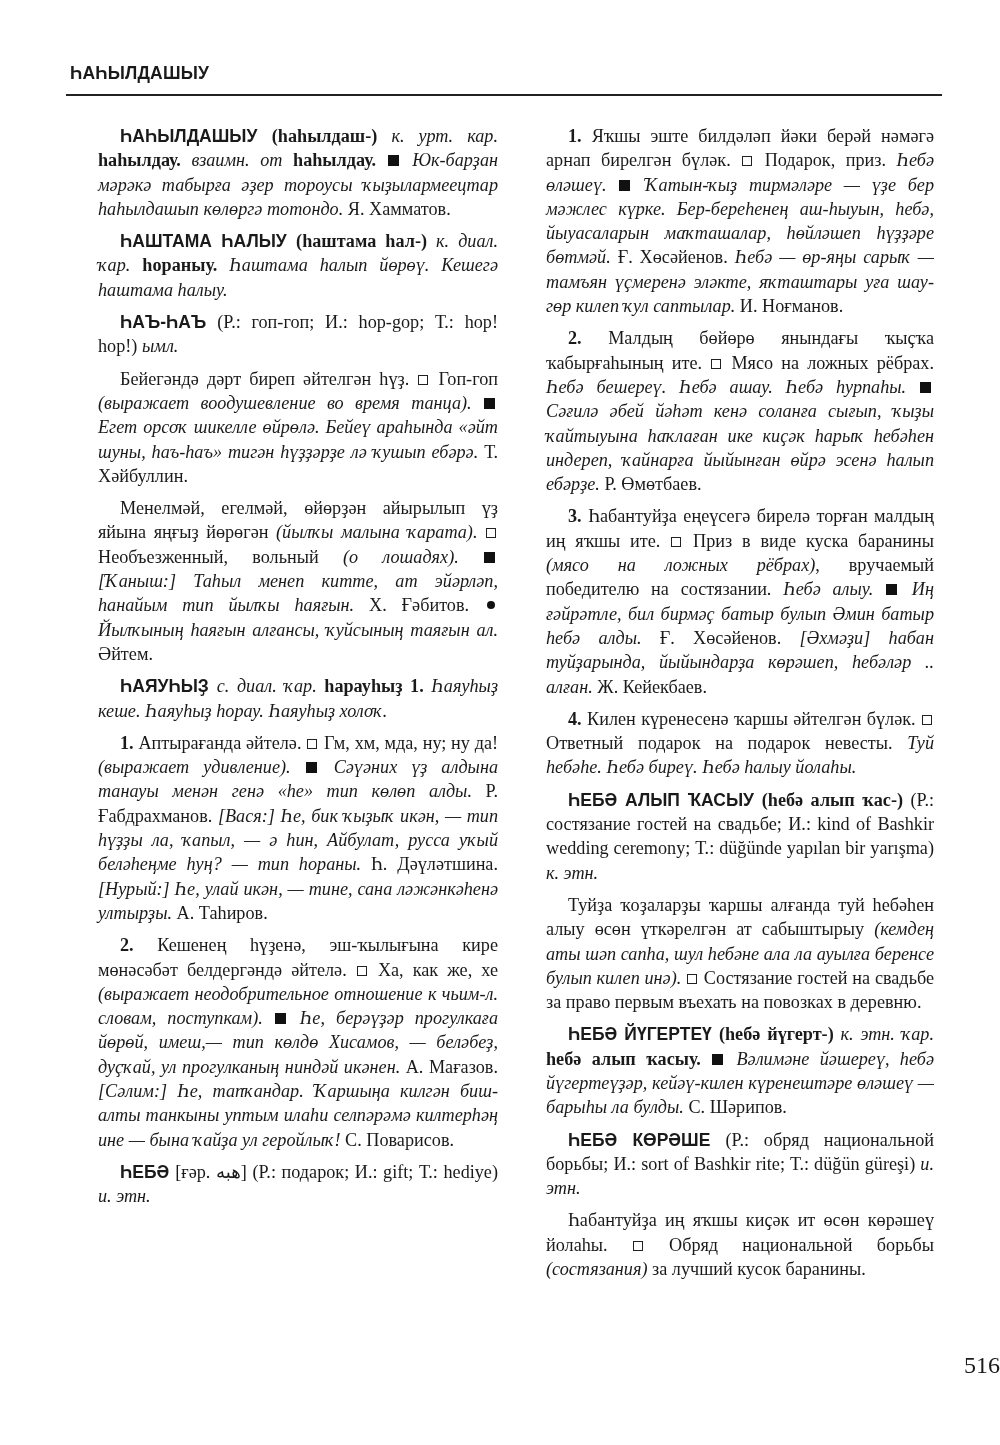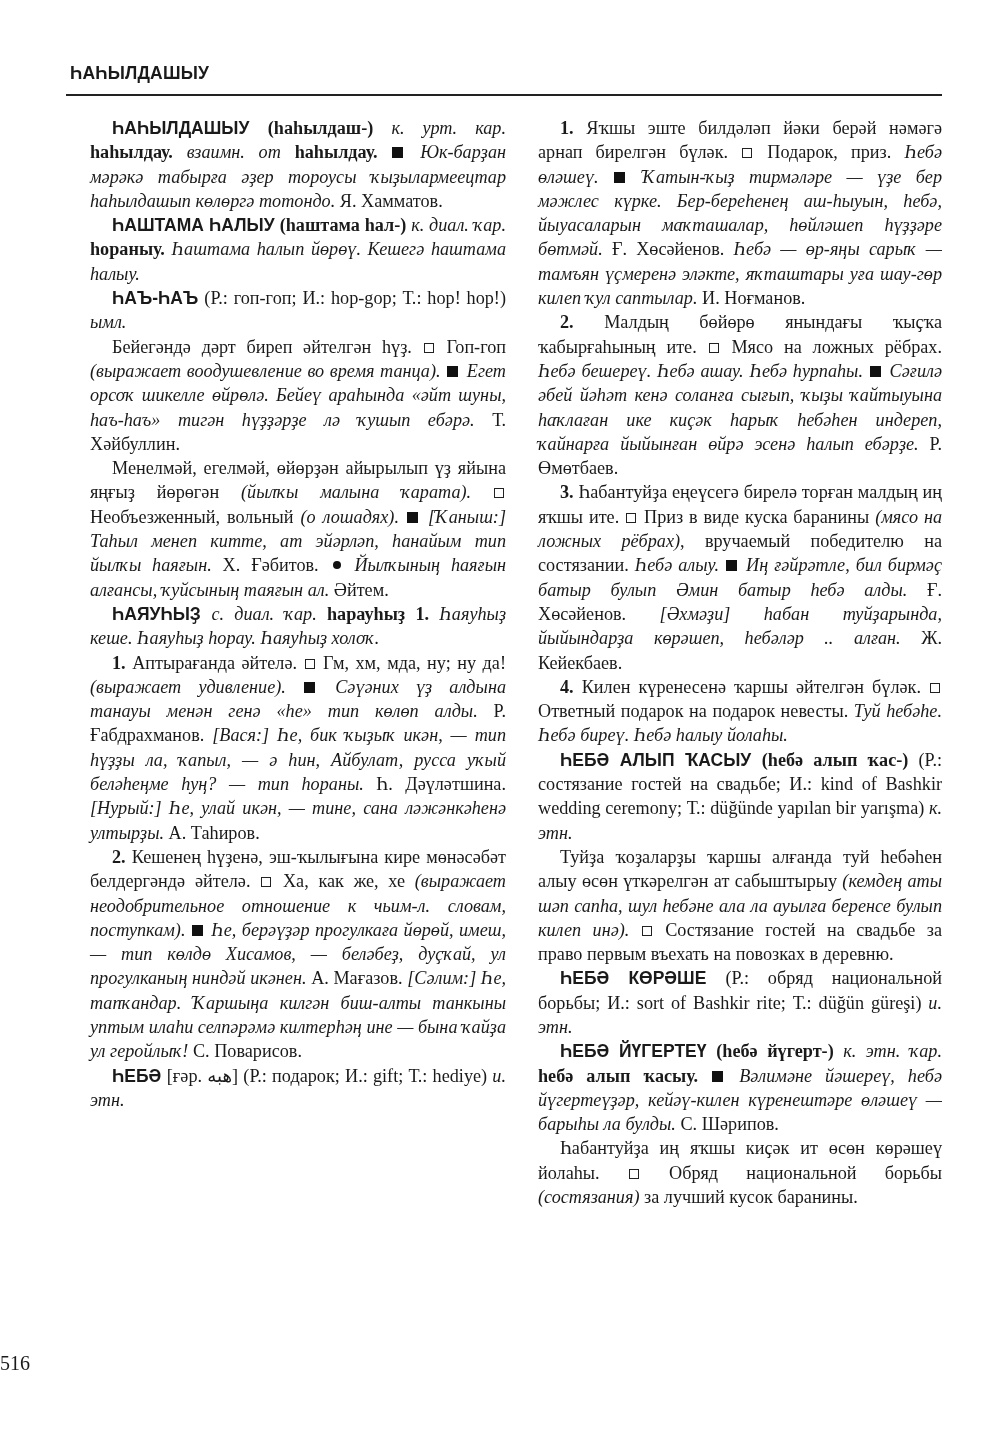--- a/index.html
+++ b/index.html
@@ -4,30 +4,30 @@
 <style>
   html, body { margin: 0; padding: 0; background: #ffffff; }
   body { width: 1000px; height: 1445px; position: relative; overflow: hidden;
          font-family: "Liberation Serif", "DejaVu Serif", serif; color: #1a1a1a; }
   .running-head { position: absolute; left: 70px; top: 62px; font-family: "Liberation Sans", "DejaVu Sans", sans-serif;
                   font-weight: bold; font-size: 19px; letter-spacing: 0.2px; transform: scaleX(0.92); transform-origin: left; }
   .head-rule { position: absolute; left: 66px; top: 94px; width: 876px; height: 2px; background: #222; }
   .col { position: absolute; top: 116px; font-size: 18.2px; line-height: 24.3px; text-align: justify; hyphens: none; }
   .col.left { left: 90px; width: 416px; }
   .col.right { left: 538px; width: 404px; }
-  .para { margin: 0; text-indent: 0; }
+  .para { margin: 8px; text-indent: 0; }
   .para.indent { text-indent: 22px; }
   .b { font-weight: bold; }
   .i { font-style: italic; }
   .hw { font-family: "Liberation Sans", "DejaVu Sans", sans-serif; font-weight: bold; font-size: 17.5px; }
   .mk { display: inline-block; }
   .mk-open { width: 10px; height: 10px; border: 1.3px solid #222; vertical-align: 0px; margin: 0 2px 0 1px; box-sizing: border-box; }
   .mk-fill { width: 11px; height: 11px; background: #111; vertical-align: 0px; margin: 0 3px 0 1px; }
   .mk-dot { width: 8px; height: 8px; background: #111; border-radius: 50%; vertical-align: 2px; margin: 0 3px; }
-  .folio { position: absolute; left: 0; width: 1000px; top: 1352px; text-align: left; font-size: 20px; }
+  .folio { position: absolute; left: 0; width: 1000px; top: 1352px; text-align: right; font-size: 24px; }
 </style>
 </head>
 <body>
 
 <div class="running-head">ҺАҺЫЛДАШЫУ</div>
 <div class="head-rule"></div>
 
 <div class="col left">
     <p class="para indent"><span class="hw">ҺАҺЫЛДАШЫУ </span><span class="b">(hahылдаш-) </span><span class="i">к. урт. кар. </span><span class="b">hahылдау. </span><span class="i">взаимн. от </span><span class="b">hahылдау. </span><span class="mk mk-fill"></span> <span class="i">Юк-барҙан мәрәкә табырға әҙер тороусы ҡыҙылармеецтар hahылдашып көлөргә тотондо. </span><span>Я. Хамматов.</span></p>
     <p class="para indent"><span class="hw">ҺАШТАМА ҺАЛЫУ </span><span class="b">(hаштама hал-) </span><span class="i">к. диал. ҡар. </span><span class="b">hораныу. </span><span class="i">Һаштама hалып йөрөү. Кешегә hаштама hалыу.</span></p>
@@ -39,18 +39,18 @@
     <p class="para indent"><span class="b">2. </span><span>Кешенең hүҙенә, эш-ҡылығына кире мөнәсәбәт белдергәндә әйтелә. </span><span class="mk mk-open"></span> <span>Ха, как же, хе </span><span class="i">(выражает неодобрительное отношение к чьим-л. словам, поступкам). </span><span class="mk mk-fill"></span> <span class="i">Һе, берәүҙәр прогулкаға йөрөй, имеш,— тип көлдө Хисамов, — беләбеҙ, дуҫҡай, ул прогулканың ниндәй икәнен. </span><span>А. Мағазов. </span><span class="i">[Сәлим:] Һе, тапҡандар. Ҡаршыңа килгән биш-алты танкыны уптым илаhи селпәрәмә килтерhәң ине — бына ҡайҙа ул геройлыҡ! </span><span>С. Поварисов.</span></p>
     <p class="para indent"><span class="hw">ҺЕБӘ </span><span>[ғәр. هبه] (Р.: подарок; И.: gift; Т.: hediye) </span><span class="i">и. этн.</span></p>
   </div>
 <div class="col right">
     <p class="para indent"><span class="b">1. </span><span>Яҡшы эште билдәләп йәки берәй нәмәгә арнап бирелгән бүләк. </span><span class="mk mk-open"></span> <span>Подарок, приз. </span><span class="i">Һебә өләшеү. </span><span class="mk mk-fill"></span> <span class="i">Ҡатын-ҡыҙ тирмәләре — үҙе бер мәжлес күрке. Бер-береhенең аш-hыуын, hебә, йыуасаларын маҡташалар, hөйләшеп hүҙҙәре бөтмәй. </span><span>Ғ. Хөсәйенов. </span><span class="i">Һебә — өр-яңы сарыҡ — тамъян үҫмеренә эләкте, яҡташтары уға шау-гөр килеп ҡул саптылар. </span><span>И. Ноғманов.</span></p>
     <p class="para indent"><span class="b">2. </span><span>Малдың бөйөрө янындағы ҡыҫҡа ҡабырғаhының ите. </span><span class="mk mk-open"></span> <span>Мясо на ложных рёбрах. </span><span class="i">Һебә бешереү. Һебә ашау. Һебә hурпаhы. </span><span class="mk mk-fill"></span> <span class="i">Сәғилә әбей йәhәт кенә соланға сығып, ҡыҙы ҡайтыуына hаҡлаған ике киҫәк hарыҡ hебәhен индереп, ҡайнарға йыйынған өйрә эсенә hалып ебәрҙе. </span><span>Р. Өмөтбаев.</span></p>
     <p class="para indent"><span class="b">3. </span><span>Һабантуйҙа еңеүсегә бирелә торған малдың иң яҡшы ите. </span><span class="mk mk-open"></span> <span>Приз в виде куска баранины </span><span class="i">(мясо на ложных рёбрах)</span><span>, вручаемый победителю на состязании. </span><span class="i">Һебә алыу. </span><span class="mk mk-fill"></span> <span class="i">Иң ғәйрәтле, бил бирмәҫ батыр булып Әмин батыр hебә алды. </span><span>Ғ. Хөсәйенов. </span><span class="i">[Әхмәҙи] hабан туйҙарында, йыйындарҙа көрәшеп, hебәләр .. алған. </span><span>Ж. Кейекбаев.</span></p>
     <p class="para indent"><span class="b">4. </span><span>Килен күренесенә ҡаршы әйтелгән бүләк. </span><span class="mk mk-open"></span> <span>Ответный подарок на подарок невесты. </span><span class="i">Туй hебәhе. Һебә биреү. Һебә hалыу йолаhы.</span></p>
     <p class="para indent"><span class="hw">ҺЕБӘ АЛЫП ҠАСЫУ </span><span class="b">(hебә алып ҡас-) </span><span>(Р.: состязание гостей на свадьбе; И.: kind of Bashkir wedding ceremony; Т.: düğünde yapılan bir yarışma) </span><span class="i">к. этн.</span></p>
     <p class="para indent"><span>Туйҙа ҡоҙаларҙы ҡаршы алғанда туй hебәhен алыу өсөн үткәрелгән ат сабыштырыу </span><span class="i">(кемдең аты шәп сапhа, шул hебәне ала ла ауылға беренсе булып килеп инә). </span><span class="mk mk-open"></span> <span>Состязание гостей на свадьбе за право первым въехать на повозках в деревню.</span></p>
+    <p class="para indent"><span class="hw">ҺЕБӘ ЙҮГЕРТЕҮ </span><span class="b">(hебә йүгерт-) </span><span class="i">к. этн. ҡар. </span><span class="b">hебә алып ҡасыу. </span><span class="mk mk-fill"></span> <span class="i">Вәлимәне йәшереү, hебә йүгертеүҙәр, кейәү-килен күренештәре өләшеү — барыhы ла булды. </span><span>С. Шәрипов.</span></p>
     <p class="para indent"><span class="hw">ҺЕБӘ КӨРӘШЕ </span><span>(Р.: обряд национальной борьбы; И.: sort of Bashkir rite; Т.: düğün güreşi) </span><span class="i">и. этн.</span></p>
-    <p class="para indent"><span class="hw">ҺЕБӘ ЙҮГЕРТЕҮ </span><span class="b">(hебә йүгерт-) </span><span class="i">к. этн. ҡар. </span><span class="b">hебә алып ҡасыу. </span><span class="mk mk-fill"></span> <span class="i">Вәлимәне йәшереү, hебә йүгертеүҙәр, кейәү-килен күренештәре өләшеү — барыhы ла булды. </span><span>С. Шәрипов.</span></p>
     <p class="para indent"><span>Һабантуйҙа иң яҡшы киҫәк ит өсөн көрәшеү йолаhы. </span><span class="mk mk-open"></span> <span>Обряд национальной борьбы </span><span class="i">(состязания)</span><span> за лучший кусок баранины.</span></p>
   </div>
 
 <div class="folio">516</div>
 
 </body></html>

